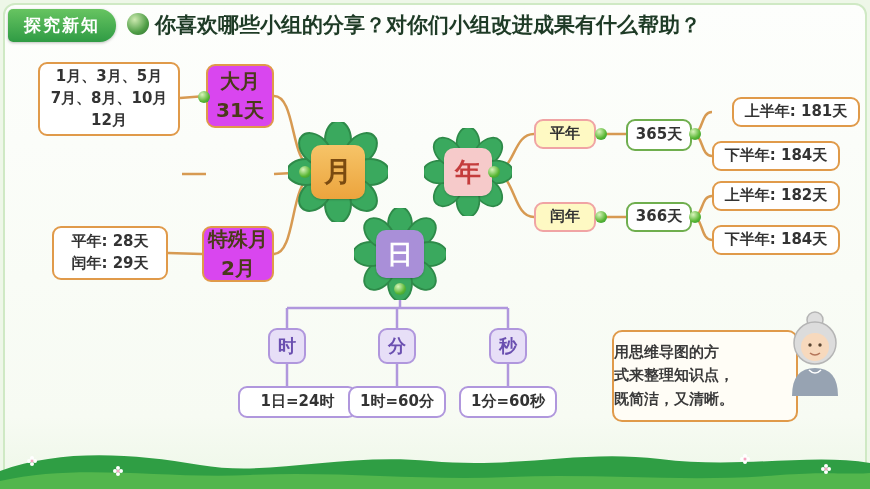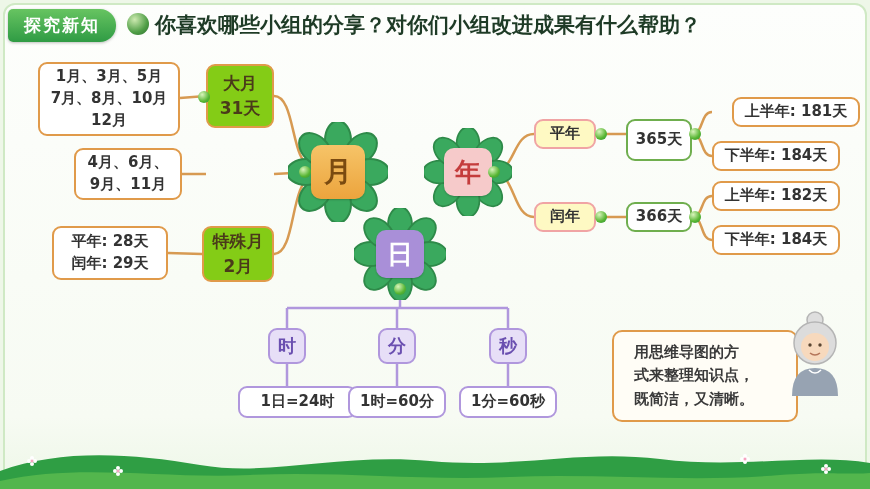--- a/index.html
+++ b/index.html
@@ -16,42 +16,42 @@
   .q-icon { position:absolute; left:127px; top:13px; z-index:4; width:22px; height:22px; border-radius:50%;
             background:radial-gradient(circle at 35% 30%, #cdeab0, #4f9e46 60%, #2c6e30); }
   .question { position:absolute; left:155px; top:11px; z-index:4; font-size:21px; font-weight:bold;
               color:#1e3b26; white-space:nowrap; }
 
   .box { position:absolute; z-index:2; display:flex; flex-direction:column; align-items:center;
          justify-content:center; background:#fff; border-radius:9px; font-weight:600; color:#333;
          font-size:15px; line-height:1.45; text-align:center; }
   .box span { display:block; }
   .ob { border:2px solid #e09a4a; }
-  .cream { background:#84cc16; color:#4a3a1a; font-size:17px; }
+  .cream { background:#d946ef; color:#4a3a1a; font-size:20px; }
   .pinkb { background:#fef9c3; border:2px solid #f0a4a4; }
   .greenb { border:2px solid #6fae4e; }
   .purpleb { border:2px solid #b097dd; }
   .unit { background:#e7dff7; border:2px solid #b097dd; color:#6a4fb0; font-size:18px; font-weight:bold; }
 
   .flower { position:absolute; z-index:2; }
   .petals { position:absolute; left:0; top:0; width:100%; height:100%; }
   .fcenter { position:absolute; left:50%; top:50%; transform:translate(-50%,-50%);
              display:flex; align-items:center; justify-content:center;
              font-weight:bold; border-radius:10px; box-shadow:0 1px 2px rgba(0,0,0,.2); }
   .center-month { width:54px; height:54px; font-size:28px;
                   background:linear-gradient(180deg,#f6c468,#eca43d); color:#7a4a10; }
   .center-year { width:48px; height:48px; font-size:26px; background:#f6caca; color:#c43c3c; }
   .center-day { width:48px; height:48px; font-size:26px; background:#a98fd8; color:#ffffff; }
 
   .dot { position:absolute; z-index:3; width:12px; height:12px; border-radius:50%;
          background:radial-gradient(circle at 35% 30%, #d9f4bc, #56b531 60%, #2e8f45); }
 
   .speech { position:absolute; left:612px; top:330px; width:186px; height:92px; z-index:3;
             background:#fffdf6; border:2px solid #e09a4a; border-radius:10px;
-            display:flex; flex-direction:column; justify-content:center; padding-left:20px;
+            display:flex; flex-direction:column; justify-content:center; padding-left:0;
             font-size:15px; font-weight:600; color:#3a3a3a; line-height:1.55; }
   .avatar { position:absolute; left:778px; top:310px; width:74px; height:86px; z-index:4; }
 
   .grass { position:absolute; left:0; bottom:0; width:870px; height:50px; z-index:5; }
 </style>
 </head>
 <body>
 
 <div class="slide">
   <div class="frame"></div>
@@ -92,24 +92,20 @@
   <div class="box ob" style="left:38px;top:62px;width:142px;height:74px;">
     <span>1月、3月、5月</span>
     <span>7月、8月、10月</span>
     <span>12月</span>
   </div>
   <div class="box ob cream" style="left:206px;top:64px;width:68px;height:64px;">
     <span>大月</span>
     <span>31天</span>
   </div>
 
-  <div class="box ob" style="left:74px;top:148px;width:108px;height:52px;">
-    <span>4月、6月、</span>
-    <span>9月、11月</span>
-  </div>
 
   <div class="box ob" style="left:52px;top:226px;width:116px;height:54px;">
     <span>平年: 28天</span>
     <span>闰年: 29天</span>
   </div>
   <div class="box ob cream" style="left:202px;top:226px;width:72px;height:56px;">
     <span>特殊月</span>
     <span>2月</span>
   </div>
 
@@ -157,21 +153,21 @@
         <ellipse cx="50" cy="18" rx="13" ry="19" transform="rotate(270 50 50)"></ellipse>
         <ellipse cx="50" cy="18" rx="13" ry="19" transform="rotate(315 50 50)"></ellipse>
       </g>
     </svg>
     <div class="fcenter center-day">日</div>
   </div>
 
   <div class="box pinkb" style="left:534px;top:119px;width:62px;height:30px;">
     <span>平年</span>
   </div>
-  <div class="box greenb" style="left:626px;top:119px;width:66px;height:42px;text-align:center;">
+  <div class="box greenb" style="left:626px;top:119px;width:66px;height:32px;text-align:center;">
     <span>365天</span>
   </div>
   <div class="box ob" style="left:732px;top:97px;width:128px;height:30px;">
     <span>上半年: 181天</span>
   </div>
   <div class="box ob" style="left:712px;top:141px;width:128px;height:30px;">
     <span>下半年: 184天</span>
   </div>
 
   <div class="box pinkb" style="left:534px;top:202px;width:62px;height:30px;">

